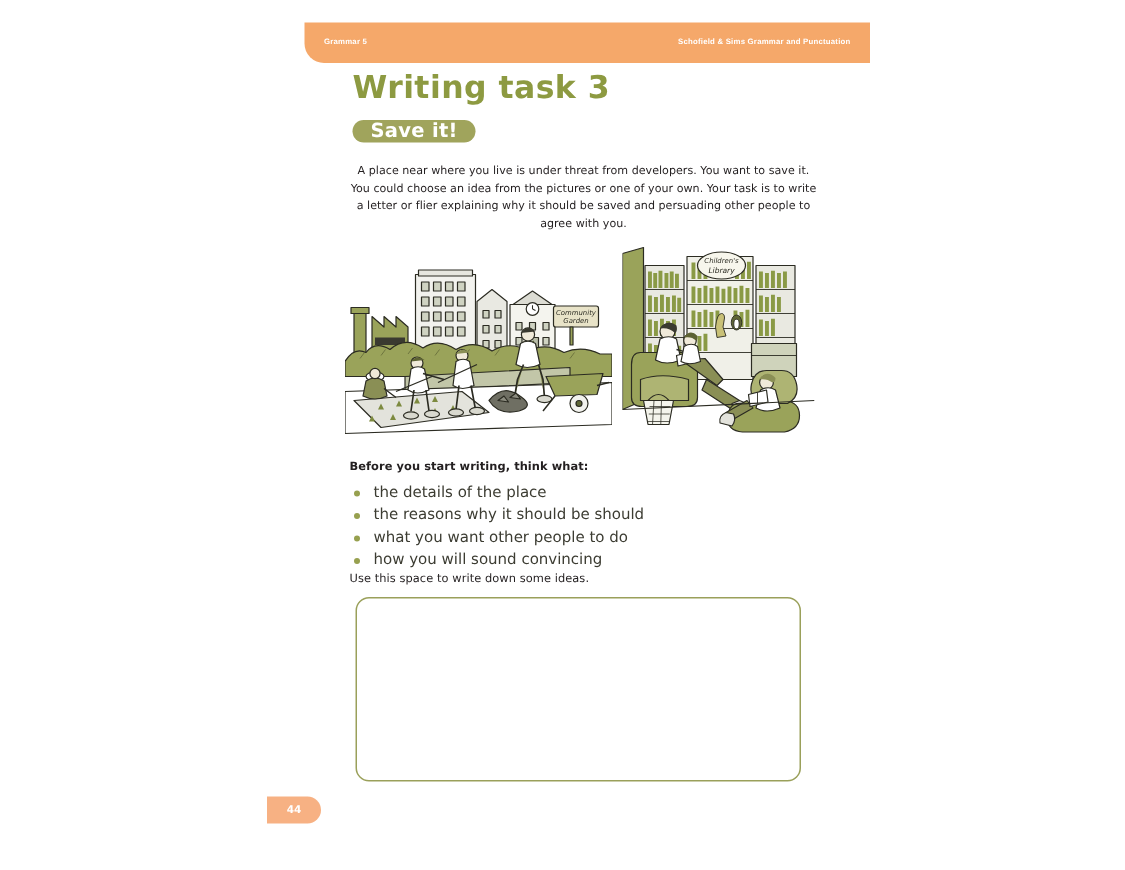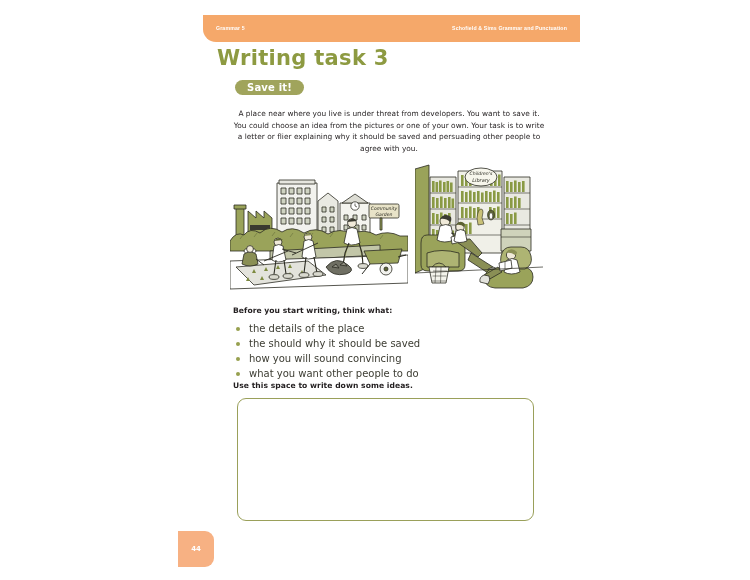--- a/index.html
+++ b/index.html
@@ -53,21 +53,21 @@
     font-weight: bold;
     letter-spacing: 0.15px;
     white-space: nowrap;
     line-height: 1;
   }
   .header-right { padding-right: 3px; }
 
   
   .page-title {
     position: absolute;
-    left: 47px;
+    left: 65px;
     top: 48px;
     color: #8d9a41;
     font-family: "DejaVu Sans", sans-serif;
     font-size: 21px;
     font-weight: bold;
     letter-spacing: 0.3px;
     line-height: 1;
     white-space: nowrap;
   }
 
@@ -75,21 +75,21 @@
   .save-badge {
     position: absolute;
     left: 65px;
     top: 80px;
     height: 15px;
     padding: 0 12px;
     border-radius: 8px;
     background: #a0a45c;
     color: #ffffff;
     font-family: "DejaVu Sans", sans-serif;
-    font-size: 10px;
+    font-size: 13px;
     font-weight: bold;
     display: flex;
     align-items: center;
     letter-spacing: 0.2px;
     white-space: nowrap;
   }
 
   
   .intro-para {
     position: absolute;
@@ -161,21 +161,21 @@
     background: #97a04f;
   }
 
   .use-space {
     position: absolute;
     left: 63px;
     top: 381px;
     color: #231f20;
     font-family: "DejaVu Sans", sans-serif;
     font-size: 7.6px;
-    font-weight: bold;
+    font-weight: normal;
     letter-spacing: 0.05px;
     white-space: nowrap;
   }
 
   
   .answer-box {
     position: absolute;
     left: 67px;
     top: 398px;
     width: 297px;
@@ -185,21 +185,21 @@
     background: #ffffff;
     box-sizing: border-box;
   }
 
   
   .page-number {
     position: absolute;
     left: 8px;
     top: 531px;
     width: 36px;
-    height: 36px;
+    height: 18px;
     background: #f7b183;
     border-top-right-radius: 9px;
     border-bottom-right-radius: 9px;
     color: #ffffff;
     font-family: "DejaVu Sans", sans-serif;
     font-size: 7px;
     font-weight: bold;
     display: flex;
     align-items: center;
     justify-content: center;
@@ -524,30 +524,30 @@
 
     <div class="think-heading">Before you start writing, think what:</div>
 
     <ul class="bullet-list">
       <li>
         <span class="bullet-dot"></span>
         <span>the details of the place</span>
       </li>
       <li>
         <span class="bullet-dot"></span>
-        <span>the should why it should be saved</span>
+        <span>the reasons why it should be should</span>
+      </li>
+      <li>
+        <span class="bullet-dot"></span>
+        <span>what you want other people to do</span>
       </li>
       <li>
         <span class="bullet-dot"></span>
         <span>how you will sound convincing</span>
       </li>
-      <li>
-        <span class="bullet-dot"></span>
-        <span>what you want other people to do</span>
-      </li>
     </ul>
 
     <div class="use-space">Use this space to write down some ideas.</div>
 
     <div class="answer-box"></div>
 
     <div class="page-number">44</div>
 
   </div>
 </div>

